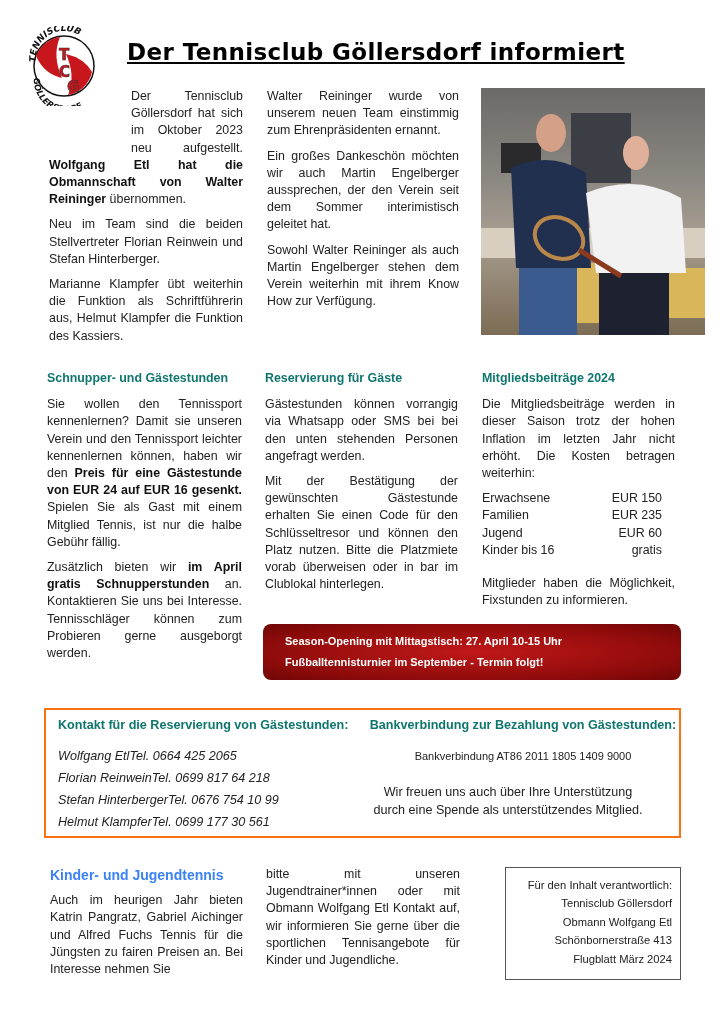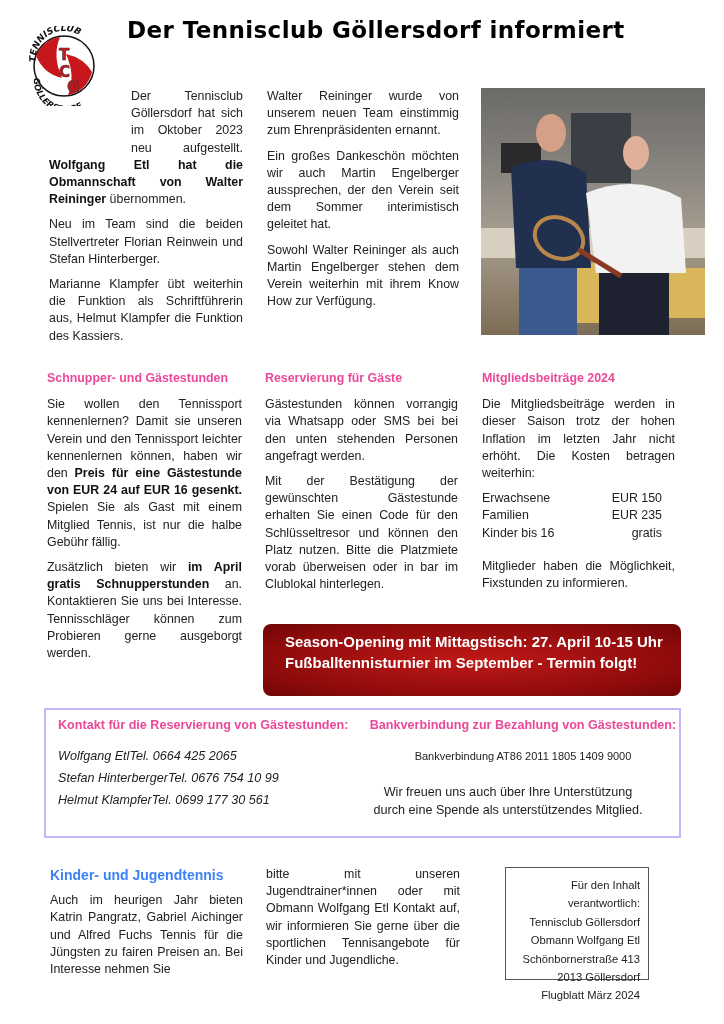--- a/index.html
+++ b/index.html
@@ -1,49 +1,49 @@
 <!DOCTYPE html>
 <html><head>
 <meta charset="utf-8">
 <style>
   * { box-sizing: border-box; margin: 0; padding: 0; }
   body { width: 724px; height: 1024px; background: #fff; font-family: "Liberation Sans", "DejaVu Sans", sans-serif; color: #222; position: relative; overflow: hidden; font-size: 12.4px; line-height: 17.2px; }
   .abs { position: absolute; }
   p { text-align: justify; margin-bottom: 8px; }
   b { font-weight: bold; color: #111; }
   h1 { font-family: "DejaVu Sans", sans-serif; font-size: 23px; font-weight: bold; color: #000; letter-spacing: 0.4px; }
-  h2 { font-size: 12.4px; font-weight: bold; color: #ec4899; margin-bottom: 9px; }
+  h2 { font-size: 12.4px; font-weight: bold; color: #0f766e; margin-bottom: 9px; }
   h3 { font-size: 14px; font-weight: bold; color: #3b82f6; margin-bottom: 8px; }
   .logo { left: 22px; top: 26px; width: 84px; height: 80px; }
   .photo { left: 481px; top: 88px; width: 224px; height: 247px; background: linear-gradient(180deg,#6b6a67 0%,#8a8680 35%,#a89e90 60%,#7c6c55 100%); overflow:hidden; }
   .fee-row { display: flex; justify-content: space-between; width: 180px; }
-  .banner { left: 263px; top: 624px; width: 418px; height: 72px; border-radius: 8px; background: radial-gradient(ellipse at center,#c01818 0%,#8f0b0b 70%,#6f0606 100%); color: #fff; font-weight: bold; font-size: 15px; line-height: 21px; padding: 7px 0 0 22px; }
-  .contact-box { left: 44px; top: 708px; width: 637px; height: 130px; border: 2px solid #c4b5fd; }
+  .banner { left: 263px; top: 624px; width: 418px; height: 56px; border-radius: 8px; background: radial-gradient(ellipse at center,#c01818 0%,#8f0b0b 70%,#6f0606 100%); color: #fff; font-weight: bold; font-size: 11px; line-height: 21px; padding: 7px 0 0 22px; }
+  .contact-box { left: 44px; top: 708px; width: 637px; height: 130px; border: 2px solid #f97316; }
   .contact-row { display: flex; justify-content: flex-start; width: 280px; margin-bottom: 4.6px; font-size: 12.6px; font-style: italic; }
-  .imprint { left: 505px; top: 867px; width: 144px; height: 113px; border: 1px solid #555; font-size: 11.2px; line-height: 18.4px; text-align: right; padding: 8px 8px 0 0; color: #222; }
+  .imprint { left: 505px; top: 867px; width: 176px; height: 113px; border: 1px solid #555; font-size: 11.2px; line-height: 18.4px; text-align: right; padding: 8px 8px 0 0; color: #222; }
 </style>
 </head>
 <body>
 
 <div class="abs logo">
   <svg width="84" height="80" viewBox="0 0 84 80">
     <circle cx="42" cy="40" r="30" fill="#fff" stroke="#111" stroke-width="1.5"></circle>
     <path d="M14 30 A30 30 0 0 1 38 11 Q30 30 40 52 Q22 48 14 30 Z" fill="#c8161d"></path>
     <path d="M70 46 A30 30 0 0 1 46 69 Q54 50 44 28 Q62 32 70 46 Z" fill="#c8161d"></path>
     <text x="37" y="34" font-family="DejaVu Sans, sans-serif" font-weight="bold" font-size="15" fill="#c8161d" stroke="#333" stroke-width="0.6">T</text>
     <text x="37" y="51" font-family="DejaVu Sans, sans-serif" font-weight="bold" font-size="15" fill="#c8161d" stroke="#333" stroke-width="0.6">C</text>
     <text x="45" y="66" font-family="DejaVu Sans, sans-serif" font-weight="bold" font-size="15" fill="#c8161d" stroke="#333" stroke-width="0.6">G</text>
     <path id="arcTop" d="M14 36 A28 28 0 0 1 70 30" fill="none"></path>
     <text font-family="DejaVu Sans, sans-serif" font-size="9" font-style="italic" font-weight="bold" fill="#111"><textPath href="#arcTop">TENNISCLUB</textPath></text>
     <path id="arcBot" d="M12 52 A32 32 0 0 0 76 56" fill="none"></path>
     <text font-family="DejaVu Sans, sans-serif" font-size="8.5" font-style="italic" font-weight="bold" fill="#111"><textPath href="#arcBot">GÖLLERSDORF</textPath></text>
   </svg>
 </div>
 
-<h1 class="abs" style="left:127px; top:22px;">Der Tennisclub Göllersdorf informiert</h1>
+<h1 class="abs" style="left:127px; top:44px;text-decoration:underline;">Der Tennisclub Göllersdorf informiert</h1>
 
 <div class="abs" style="left:133px; top:88px; width:110px;">
 </div>
 <div class="abs" style="left:49px; top:88px; width:194px;">
   <p style="padding-left:84px; margin-bottom:0; height:52px;"></p>
   <p style="margin-top:-52px; text-indent:0;">
     <span style="float:left; width:82px; height:52px;"></span><span>Der Tennisclub Göllersdorf hat sich im Oktober 2023 neu aufgestellt. </span><b>Wolfgang Etl hat die Obmannschaft von Walter Reininger</b><span> übernommen.</span>
   </p>
   <p>Neu im Team sind die beiden Stellvertreter Florian Reinwein und Stefan Hinterberger.</p>
   <p>Marianne Klampfer übt weiterhin die Funktion als Schriftführerin aus, Helmut Klampfer die Funktion des Kassiers.</p>
@@ -91,38 +91,46 @@
   <div style="margin-bottom:16px;">
     <div class="fee-row">
         <span>Erwachsene</span>
         <span>EUR 150</span>
       </div>
     <div class="fee-row">
         <span>Familien</span>
         <span>EUR 235</span>
       </div>
     <div class="fee-row">
+        <span>Jugend</span>
+        <span>EUR 60</span>
+      </div>
+    <div class="fee-row">
         <span>Kinder bis 16</span>
         <span>gratis</span>
       </div>
   </div>
   <p>Mitglieder haben die Möglichkeit, Fixstunden zu informieren.</p>
 </div>
 
 <div class="abs banner">
   <div>Season-Opening mit Mittagstisch: 27. April 10-15 Uhr</div>
   <div>Fußballtennisturnier im September - Termin folgt!</div>
 </div>
 
 <div class="abs contact-box">
   <div class="abs" style="left:12px; top:7px;">
     <h2 style="font-size:12.6px; margin-bottom:14px;">Kontakt für die Reservierung von Gästestunden:</h2>
     <div class="contact-row">
         <span>Wolfgang Etl</span>
         <span>Tel. 0664 425 2065</span>
+      </div>
+    <div class="contact-row">
+        <span>Florian Reinwein</span>
+        <span>Tel. 0699 817 64 218</span>
       </div>
     <div class="contact-row">
         <span>Stefan Hinterberger</span>
         <span>Tel. 0676 754 10 99</span>
       </div>
     <div class="contact-row">
         <span>Helmut Klampfer</span>
         <span>Tel. 0699 177 30 561</span>
       </div>
   </div>
@@ -139,15 +147,14 @@
 </div>
 <div class="abs" style="left:266px; top:866px; width:194px;">
   <p style="text-align:justify;">bitte mit unseren Jugendtrainer*innen oder mit Obmann Wolfgang Etl Kontakt auf, wir informieren Sie gerne über die sportlichen Tennisangebote für Kinder und Jugendliche.</p>
 </div>
 
 <div class="abs imprint">
   <div>Für den Inhalt verantwortlich:</div>
   <div>Tennisclub Göllersdorf</div>
   <div>Obmann Wolfgang Etl</div>
   <div>Schönbornerstraße 413</div>
-  <div>2013 Göllersdorf</div>
   <div>Flugblatt März 2024</div>
 </div>
 
 </body></html>

